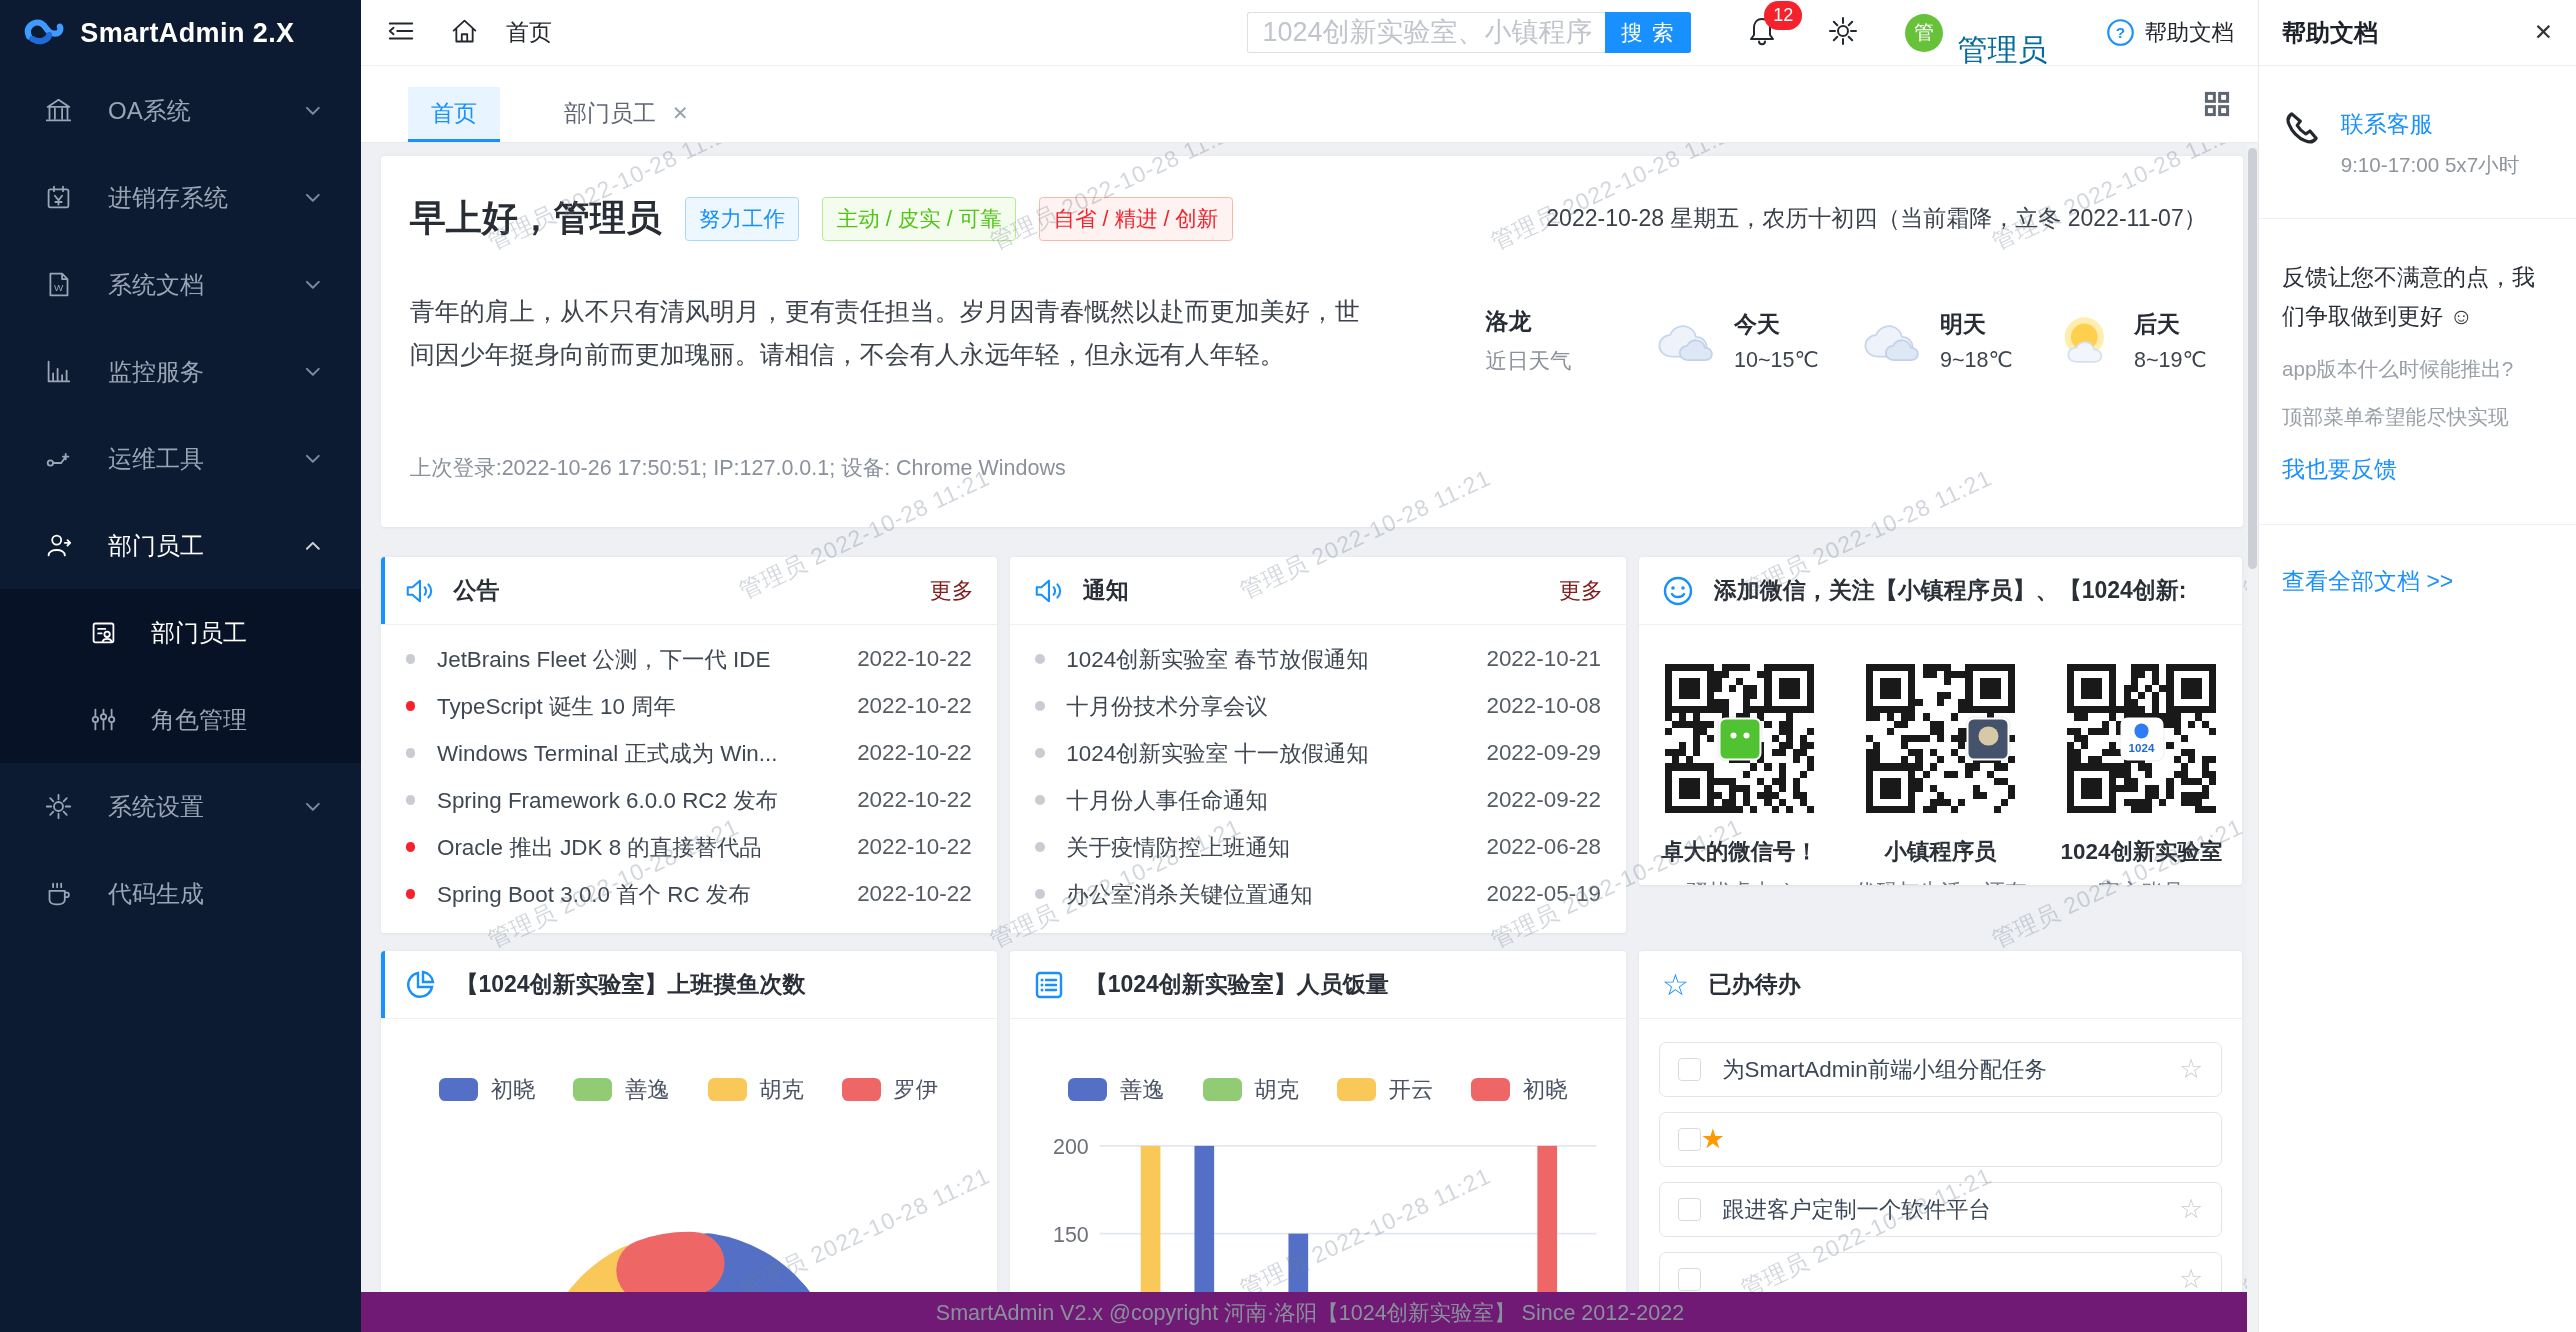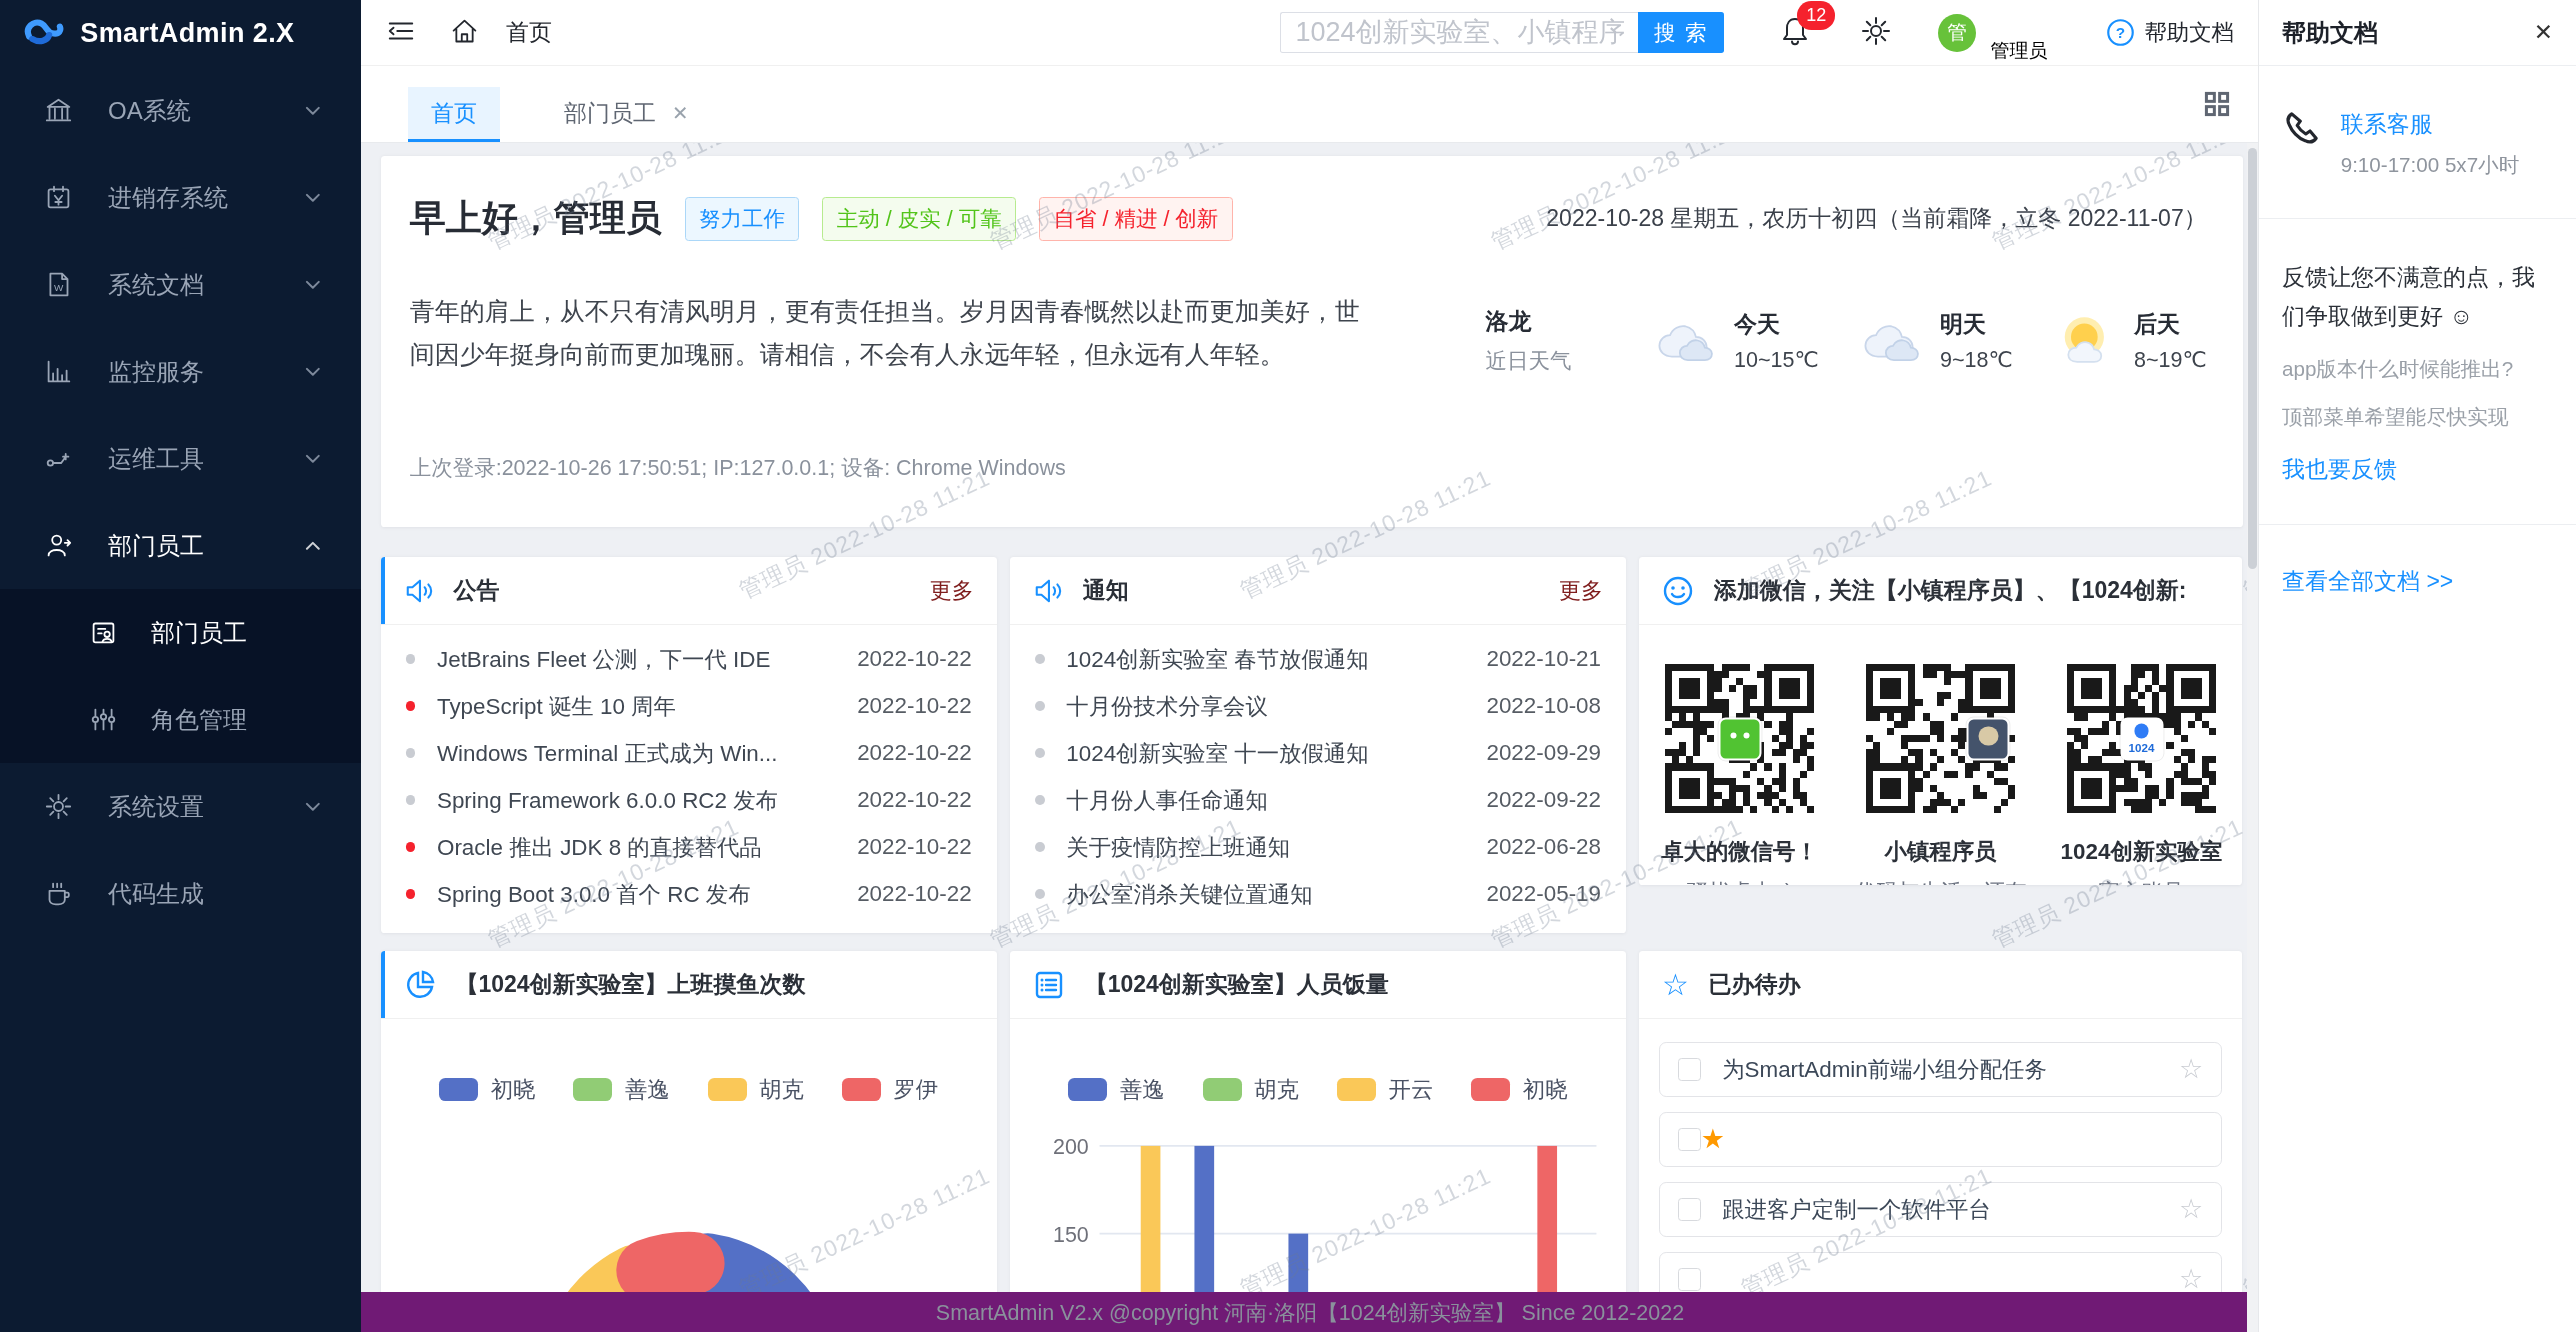--- a/index.html
+++ b/index.html
@@ -31,21 +31,21 @@
     font-size:27px; padding:0 14.3px; color:#333; outline:none; }
   .search-input::placeholder { color:#c0c4cc; }
   .search-btn { width:86px; height:41px; background:#1890ff; color:#fff; font-size:21.5px; border:none;
     border-radius:0 2.7px 2.7px 0; cursor:pointer; letter-spacing:1.8px; }
   .bell-wrap { position:relative; margin-left:55px; cursor:pointer;text-decoration:underline; }
   .badge { position:absolute; left:18px; top:-14.3px; min-width:38px; height:29px; background:#f5222d; color:#fff;
     border-radius:14.3px; font-size:18px; display:flex; align-items:center; justify-content:center; padding:0 7.2px; }
   .gear-wrap { margin-left:50px; cursor:pointer; }
   .avatar { width:38px; height:38px; border-radius:50%; background:#67c23a; color:#fff; font-size:19.7px;
     display:flex; align-items:center; justify-content:center; margin-left:47px; cursor:pointer; }
-  .user-name { font-size:19px; color:#000000; margin-left:14.3px;margin-top:36px; }
+  .user-name { font-size:30px; color:#0369a1; margin-left:14.3px;margin-top:36px; }
   .help-link { display:flex; align-items:center; margin-left:59px; cursor:pointer; }
   .help-link span.txt { font-size:22.4px; color:#23272e; margin-left:9px; }
 
   
   .tabbar { position:absolute; left:361px; top:66px; width:1898px; height:77px; background:#fff;
     border-bottom:0.9px solid #e8eaed; display:flex; align-items:flex-end; padding-left:47px; z-index:35; }
   .tab { height:55px; display:flex; align-items:center; padding:0 23px; font-size:23px; cursor:pointer; }
   .tab.active { background:#e8f4ff; color:#1890ff; border-bottom:3.6px solid #1890ff; }
   .tab.plain { color:#5f6672; margin-left:41px; border-bottom:3.6px solid transparent; }
   .tab .close-x { font-size:19.7px; color:#9aa3ad; margin-left:16px; }

